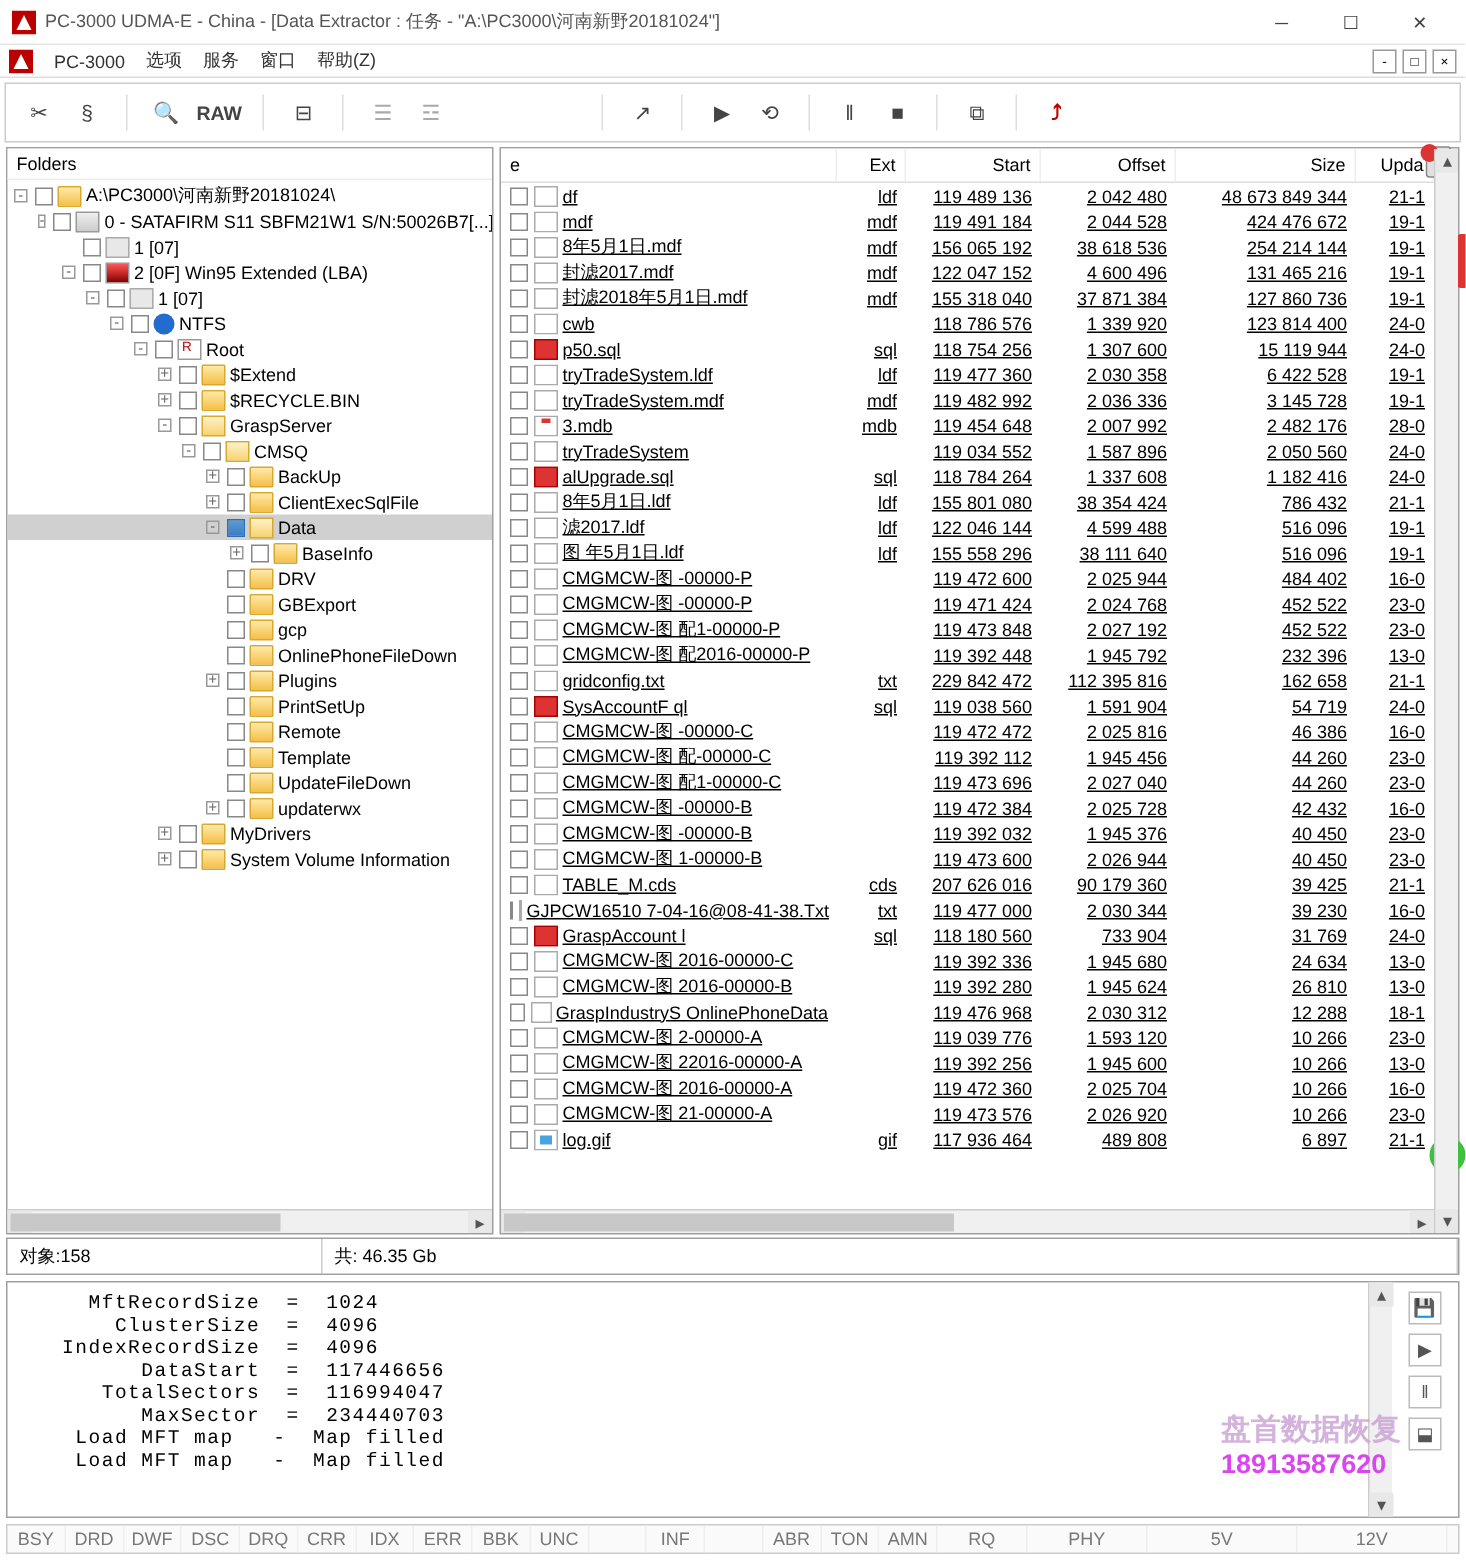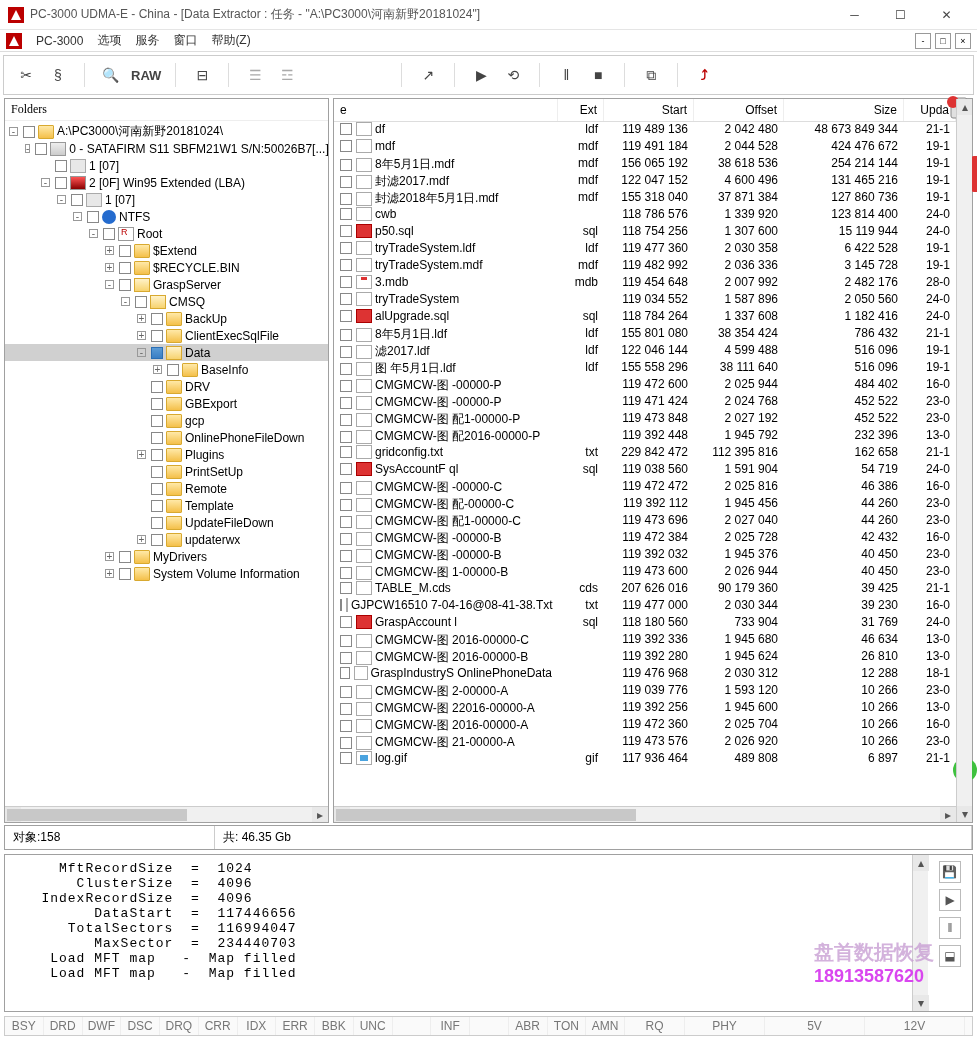--- a/index.html
+++ b/index.html
@@ -16,21 +16,21 @@
 .mdi-ctrl .m { width: 16px; height: 16px; border: 1px solid #999; font-size: 9px; display: flex; align-items:center; justify-content:center;}
 .toolbar { height: 40px; border: 1px solid #ccc; margin: 3px; display: flex; align-items: center; padding: 0 10px; gap: 8px; position: relative;}
 .tbtn { min-width: 24px; height: 24px; display: flex; align-items: center; justify-content: center; color: #444; font-size: 14px;}
 .tbtn.gray { color:#aaa; }
 .tsep { width: 1px; height: 24px; background: #ddd; margin: 0 6px; }
 .gbadge { position: fixed; right:8px; top:96px; width:24px; height:28px; }
 .green-circle { position: fixed; right:0px; top:758px; width:24px; height:24px; background:#3ec13e; border-radius:50%; color:#fff; display:flex;align-items:center;justify-content:center;font-size:11px;}
 .body-split { flex: 1; display: flex; padding: 0 4px; gap: 4px; min-height:0;}
 .left-area { display:flex; flex-direction:column; min-height:0;}
 .folders { width: 325px; border: 1px solid #a0a0a0; display: flex; flex-direction: column; background: #fff; overflow:hidden;}
-.folders-hd { padding: 3px 6px; background: #fff; border-bottom: 1px solid #eee; font-family: Liberation Serif, serif; }
+.folders-hd { padding: 3px 6px; background: #fff; border-bottom: 1px solid #eee; }
 .tree { flex: 1; overflow: auto; padding: 2px 0; white-space: nowrap;}
 .tree .node { display: flex; align-items: center; height: 17px; }
 .tree .tw { width: 13px; display: inline-flex; justify-content: center; color: #666; font-size: 10px;}
 .tree .tw.box { border:1px solid #999; width:9px; height:9px; line-height:7px; margin:0 2px;}
 .tree .chk { width: 12px; height: 12px; border: 1px solid #888; margin: 0 3px; flex-shrink:0;}
 .tree .chk.blue { background: linear-gradient(#5b9bd5,#3a7ec4); border-color:#2a6eb4;}
 .tree .fi { width: 16px; height: 14px; margin-right: 3px; display:inline-block; flex-shrink:0;}
 .tree .lbl { color: #000; }
 .tree .node.sel { background: #d0d0d0; }
 .tree .node.sel .lbl { background: transparent; }
@@ -40,21 +40,21 @@
 .fi.special { background:#fff; border:1px solid #999;}
 .fi.drvgray { background:#e8e8e8;border:1px solid #aaa;}
 .fi.info { background:#246bce;border-radius:50%;width:14px;height:14px;}
 .fi.rbox { background:#fff;border:1px solid #999; position:relative;}
 .fi.rbox::after{content:"R";color:#b00;font-size:9px;position:absolute;left:2px;top:-1px;}
 .filepane { flex: 1; border: 1px solid #a0a0a0; display: flex; flex-direction: column; overflow: hidden; background:#fff;}
 .filehdr { display: flex; border-bottom: 1px solid #ddd; background: #fff; }
 .filehdr .col { padding: 4px 6px; border-right: 1px solid #eee; text-align: right; }
 .filehdr .col.name { flex: 1; text-align: left; }
 .filerows { flex: 1; overflow: auto; }
-.filerow { display: flex; height: 17px; align-items: flex-start; }
+.filerow { display: flex; height: 17px; align-items: center; text-decoration: underline; }
 .filerow .c { padding: 0 6px; overflow: hidden; white-space: nowrap; text-overflow: clip; }
 .filerow .name { flex: 1; display:flex; align-items:center;}
 .filerow .name .chk { width:12px;height:12px;border:1px solid #888;margin-right:4px;}
 .filerow .name .fic { width:16px;height:14px;margin-right:3px;display:inline-block;}
 .fic.doc { background:#fff;border:1px solid #aaa;}
 .fic.pdf { background:#d33;border:1px solid #a00;}
 .fic.db { background:#fff;border:1px solid #aaa;position:relative;}
 .fic.db::after{content:"";position:absolute;top:1px;left:4px;width:6px;height:3px;background:#d33;}
 .fic.gif { background:#fff;border:1px solid #aaa;position:relative;}
 .fic.gif::after{content:"";position:absolute;top:3px;left:3px;width:8px;height:6px;background:#4aa3df;}
@@ -703,21 +703,21 @@
             </div>
             <div class="filerow">
               <div class="c name">
                 <span class="chk"></span>
                 <span class="fic doc"></span>
                 <span>CMGMCW-图    2016-00000-C</span>
               </div>
               <div class="c num" style="width:46px"></div>
               <div class="c num" style="width:90px">119 392 336</div>
               <div class="c num" style="width:90px">1 945 680</div>
-              <div class="c num" style="width:120px">46 634</div>
+              <div class="c num" style="width:120px">24 634</div>
               <div class="c num" style="width:52px">13-0</div>
             </div>
             <div class="filerow">
               <div class="c name">
                 <span class="chk"></span>
                 <span class="fic doc"></span>
                 <span>CMGMCW-图    2016-00000-B</span>
               </div>
               <div class="c num" style="width:46px"></div>
               <div class="c num" style="width:90px">119 392 280</div>

